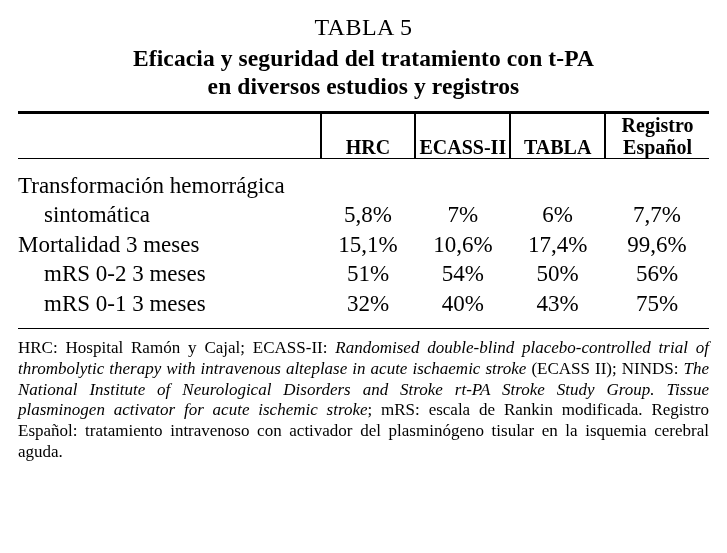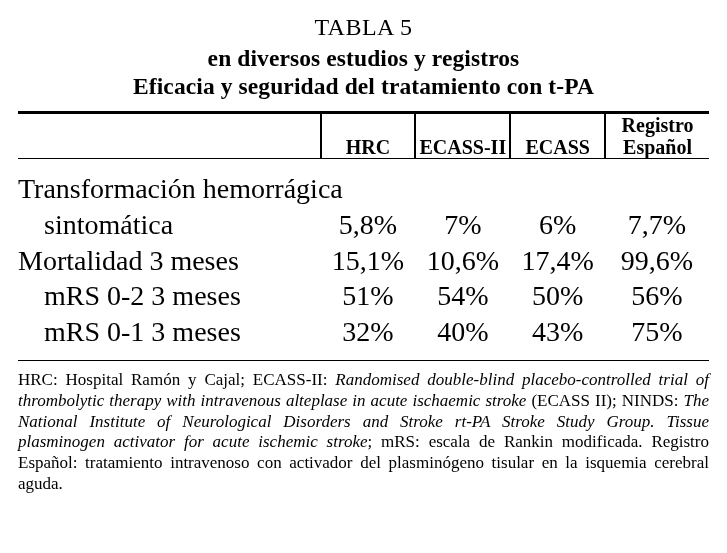--- a/index.html
+++ b/index.html
@@ -73,21 +73,21 @@
   }
   .hdr-row th.vsep {
     border-right: 2.5px solid #000;
     font-family: Liberation Serif, serif;
   }
   .hdr-spacer {
     height: 12px;
   }
   
   .body-row td {
-    font-size: 28px;
+    font-size: 23px;
     line-height: 1.28;
     padding: 1px 2px 1px 2px;
   }
   .body-row td.lbl {
     text-align: left;
     white-space: nowrap;
   }
   .body-row td.num {
     text-align: center;
   }
@@ -105,42 +105,42 @@
   .tbl-wrap { margin-top: 0; }
 </style>
 </head>
 <body>
 
 <div class="page">
 
   <div class="title-block">
     <div class="table-number">TABLA 5</div>
     <div class="title-main">
+      <div>Eficacia y seguridad del tratamiento con t-PA</div>
       <div>en diversos estudios y registros</div>
-      <div>Eficacia y seguridad del tratamiento con t-PA</div>
     </div>
   </div>
 
   <div class="rule-thick"></div>
 
   <div class="tbl-wrap">
     <table class="tbl">
       <colgroup>
         <col class="col-label">
         <col class="col-num">
         <col class="col-num">
         <col class="col-num">
         <col class="col-num-wide">
       </colgroup>
       <tbody>
         <tr class="hdr-row">
           <th class="lbl"></th>
           <th class="vsep">HRC</th>
           <th class="vsep">ECASS-II</th>
-          <th class="vsep">ECASS</th>
+          <th class="vsep">TABLA</th>
           <th>
             <div>Registro</div>
             <div>Español</div>
           </th>
         </tr>
       </tbody>
     </table>
   </div>
 
   <div class="rule-thin"></div>

